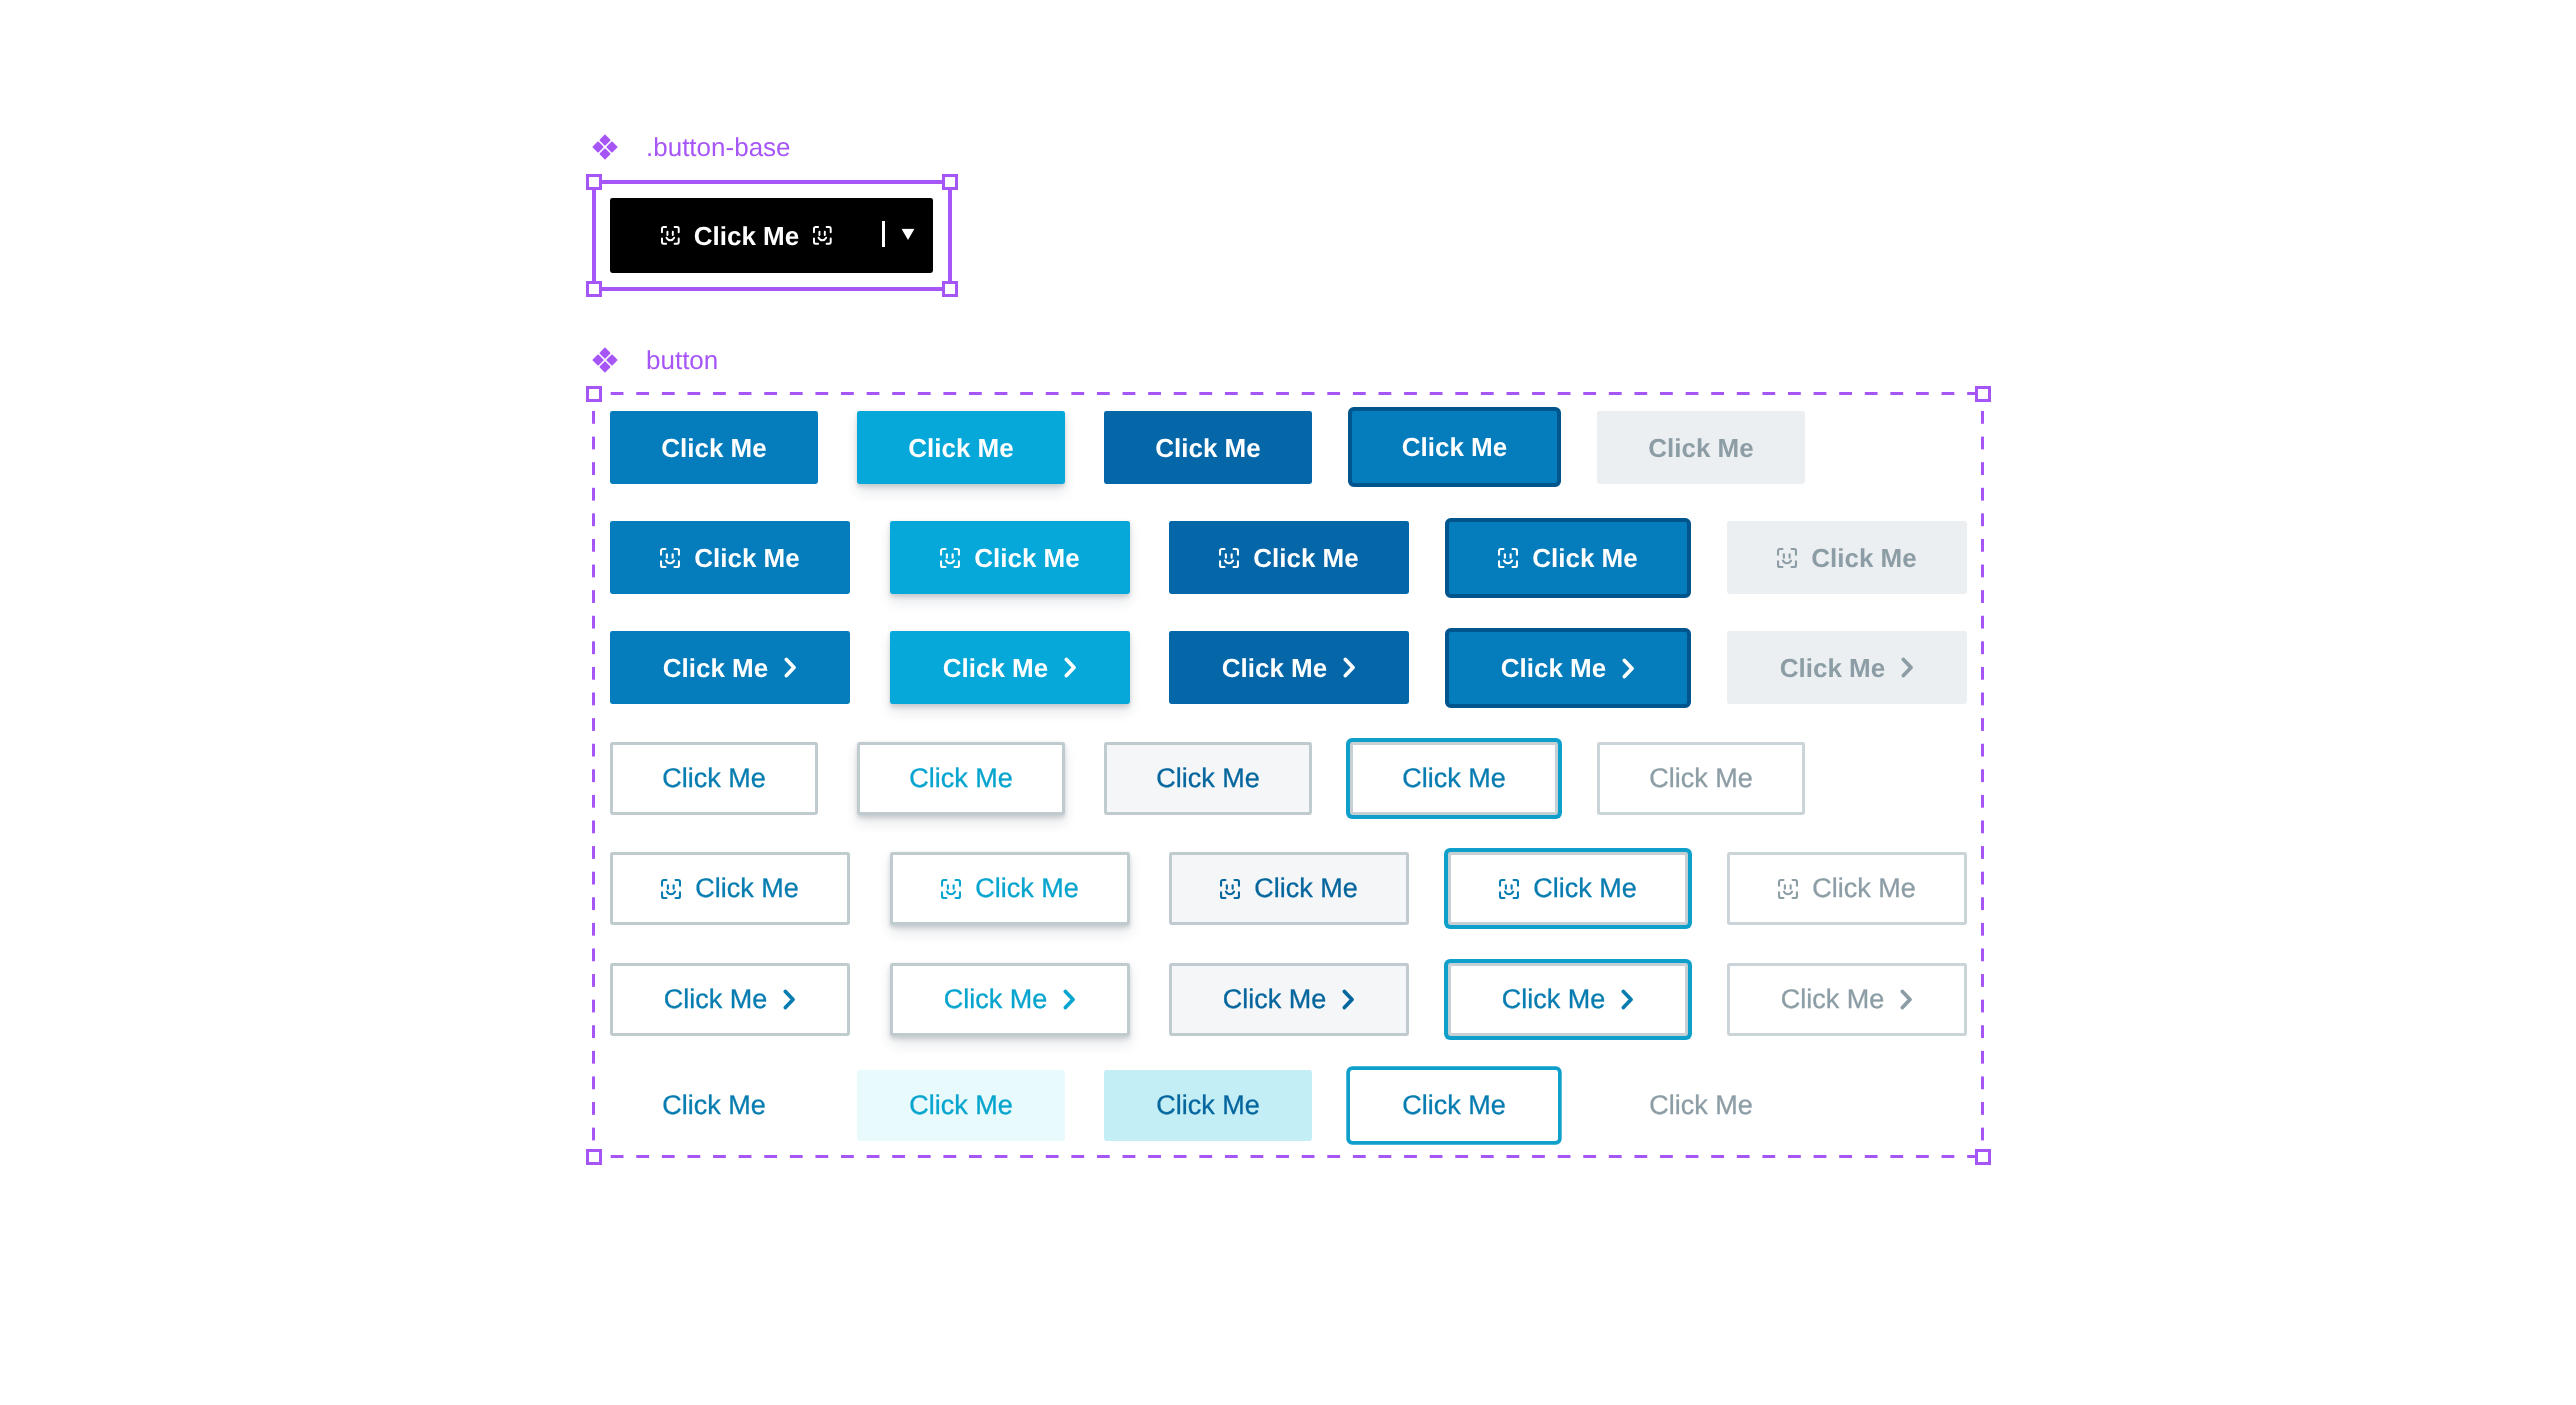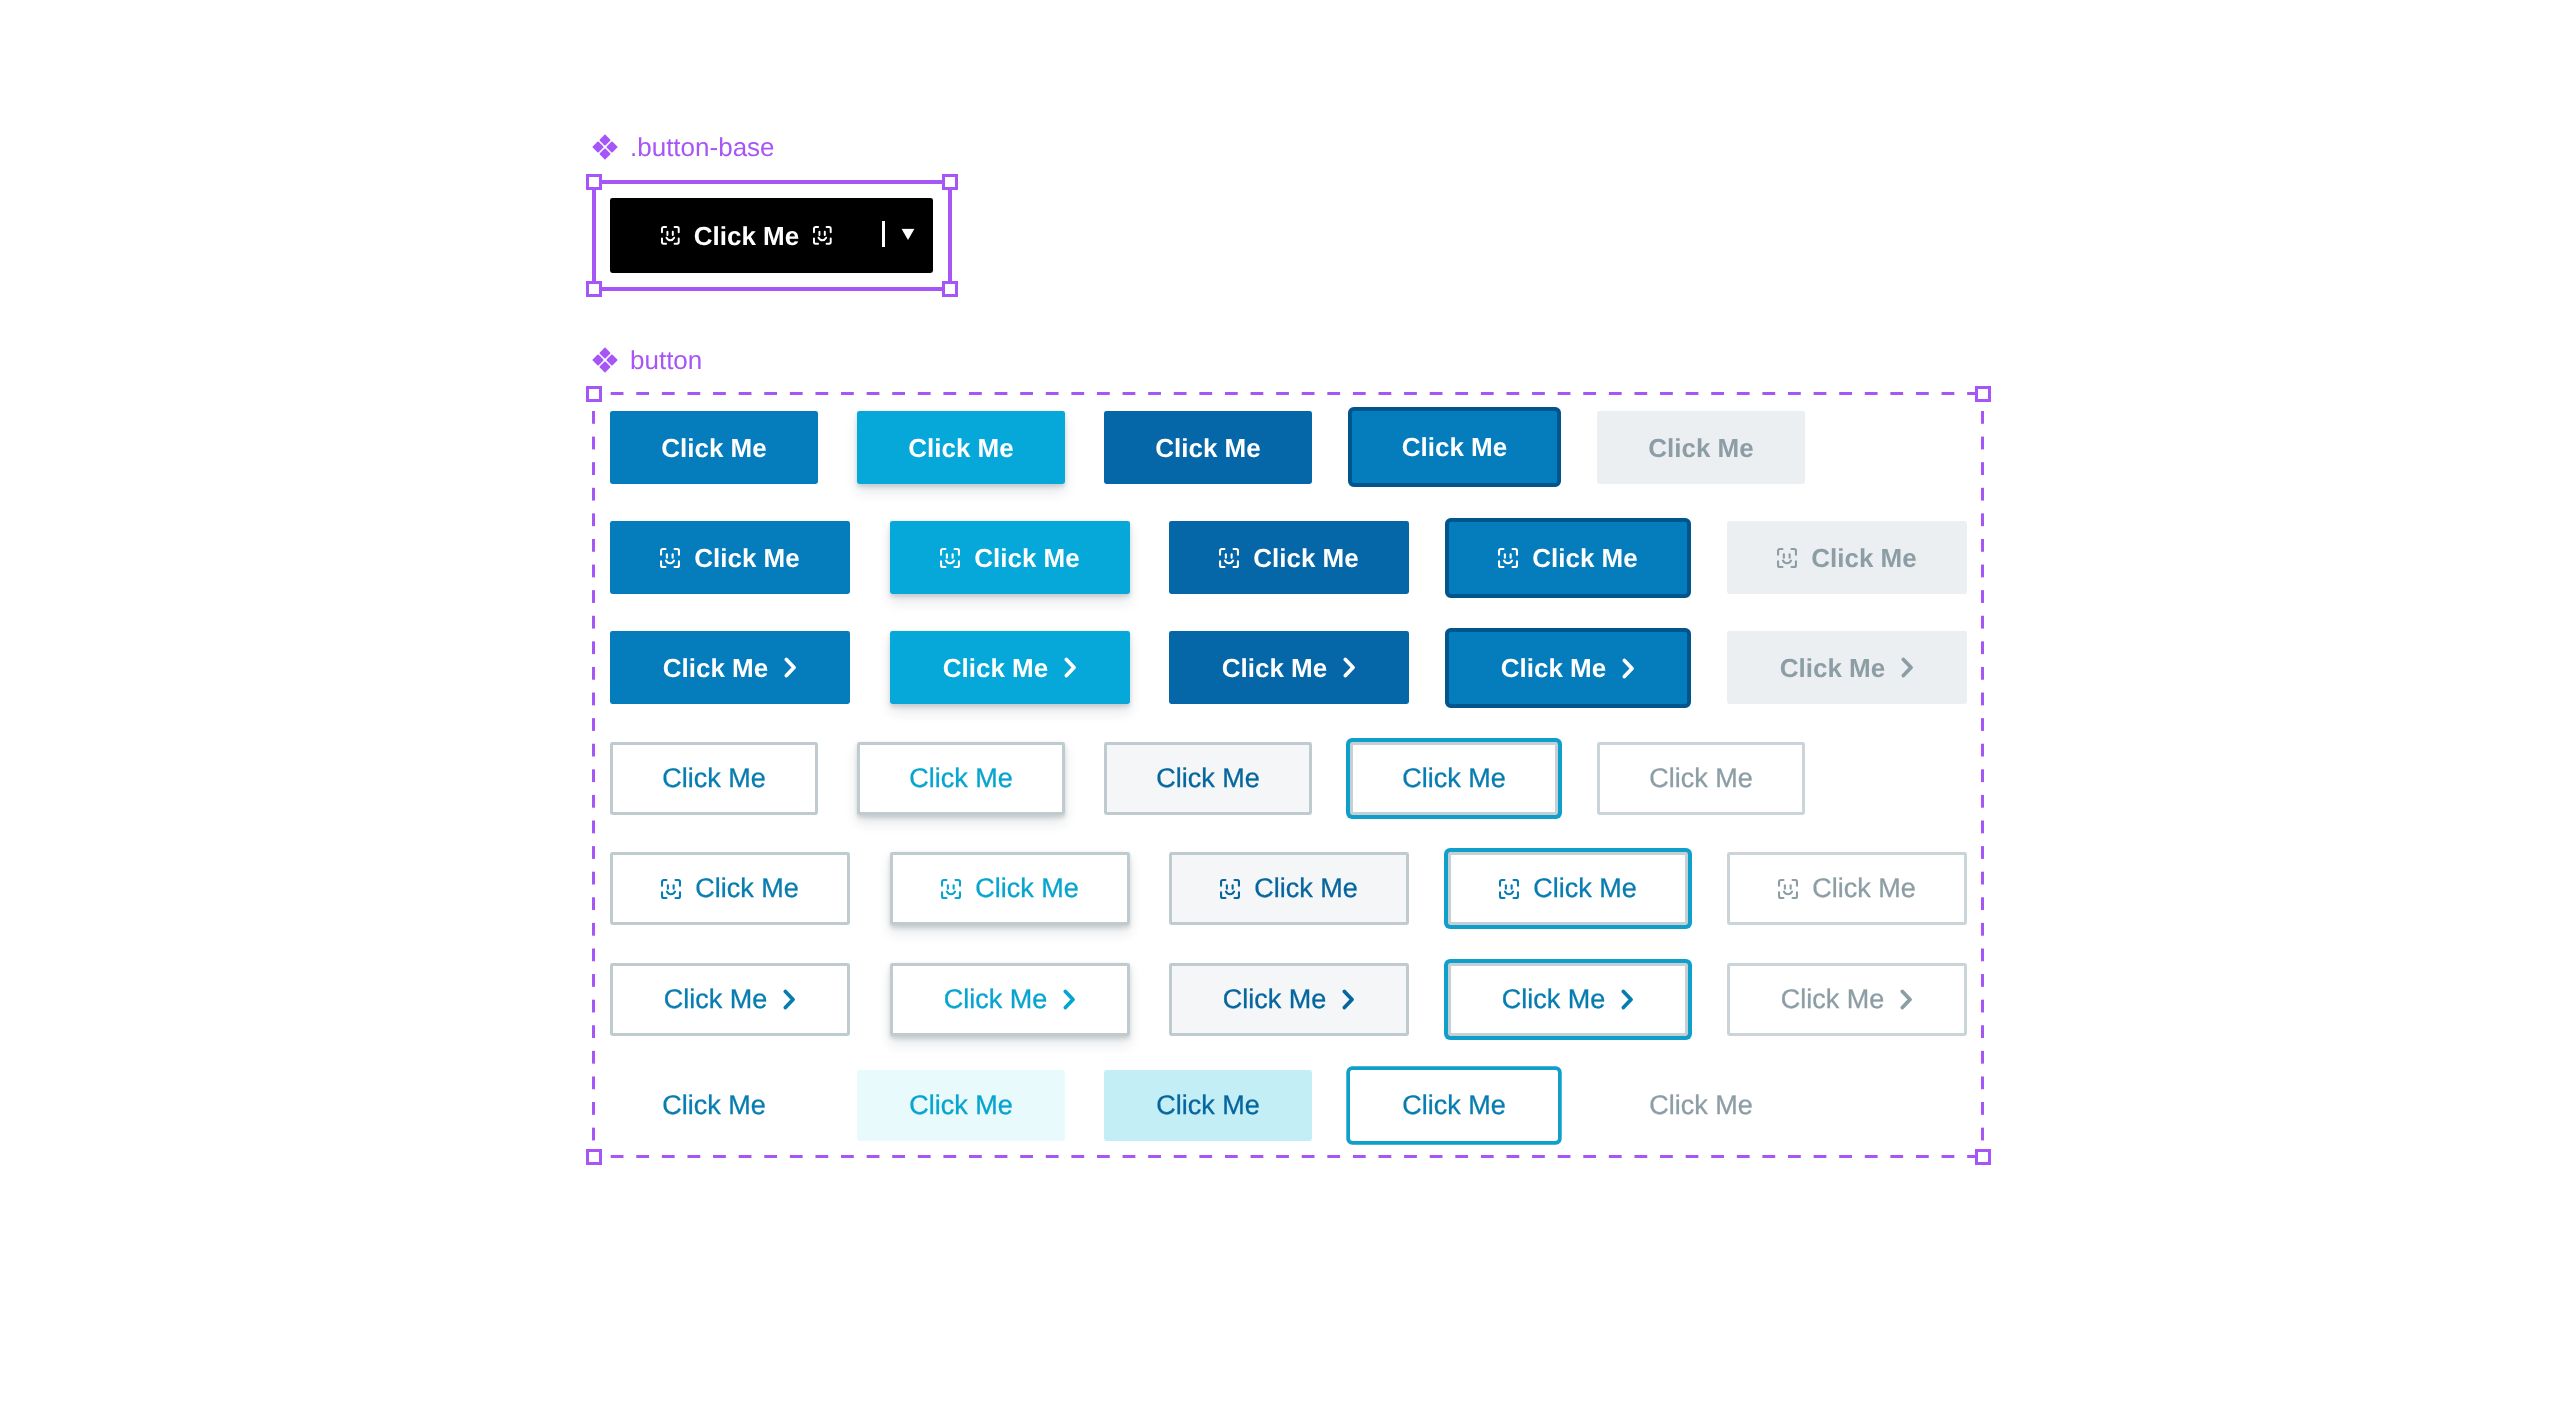--- a/index.html
+++ b/index.html
@@ -5,21 +5,21 @@
 <style>
   html,body{margin:0;padding:0;}
   body{width:2576px;height:1406px;background:#ffffff;
        font-family:"Liberation Sans",sans-serif;overflow:hidden;
        -webkit-font-smoothing:antialiased;
        -moz-osx-font-smoothing:grayscale;
        text-rendering:geometricPrecision;}
   .canvas{position:relative;width:2576px;height:1406px;background:#ffffff;}
 
   
-  .sec-label{position:absolute;display:flex;align-items:center;height:26px;}
+  .sec-label{position:absolute;display:flex;align-items:center;height:26px;gap:16px;}
   .sec-label .cicon{width:26px;height:26px;flex:0 0 26px;display:block;line-height:0;}
   .sec-label .ctext{margin-left:12px;font-size:26px;line-height:26px;
        color:#A656F6;white-space:nowrap;}
 
   
   .selframe{position:absolute;box-sizing:border-box;}
   .sl{position:absolute;background:#A656F6;}
   .sl-t{left:0;top:-1.6px;width:100%;height:3.2px;}
   .sl-b{left:0;bottom:-1.6px;width:100%;height:3.2px;}
   .sl-l{top:0;left:-1.6px;height:100%;width:3.2px;}

